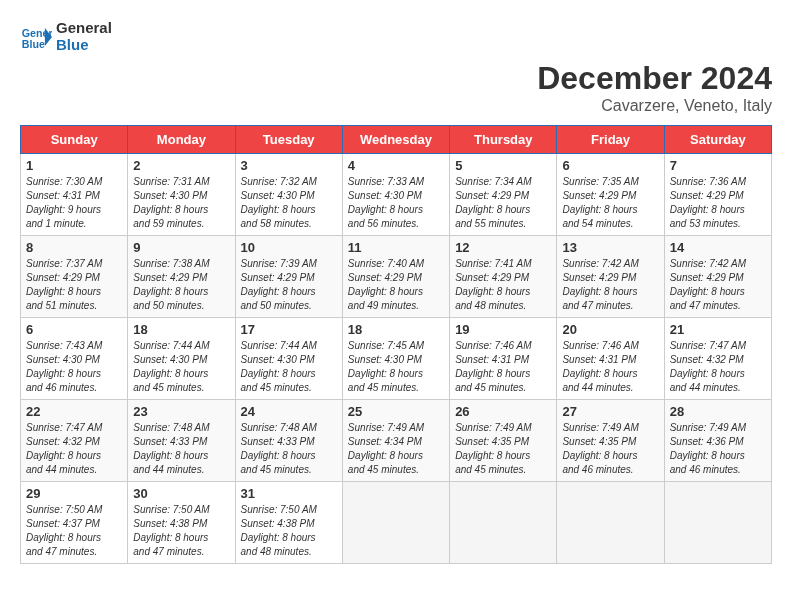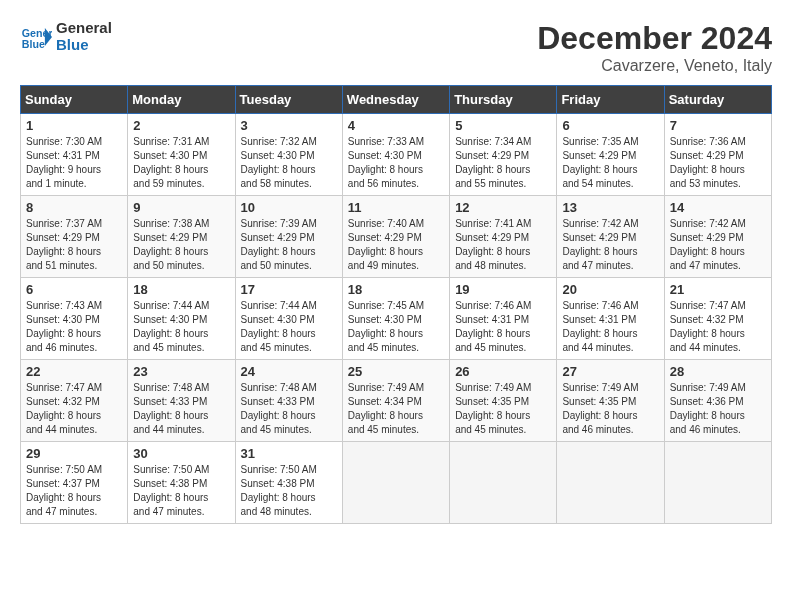--- a/index.html
+++ b/index.html
@@ -20,42 +20,43 @@
       display: flex;
       align-items: center;
       gap: 4px;
     }
     .logo-icon {
       width: 32px;
       height: 32px;
     }
     .title-block {
       text-align: right;
+      margin-top: 40px;
     }
     .month-title {
       font-size: 32px;
       font-weight: bold;
       color: #333;
     }
     .subtitle {
       font-size: 16px;
       color: #555;
     }
     table {
       width: 100%;
       border-collapse: collapse;
       table-layout: fixed;
     }
     th {
-      background-color: #404040;
+      background-color: #ef4444;
       color: #fff;
       font-size: 13px;
       font-weight: bold;
       padding: 6px 4px;
-      text-align: left;
+      text-align: center;
       border: 1px solid #2d6bb5;
       margin-top: 42px;
     }
     td {
       border: 1px solid #ccc;
       vertical-align: top;
       padding: 4px 5px;
       font-size: 10.5px;
       color: #333;
       background: #fff;
@@ -67,20 +68,21 @@
     .day-num {
       font-size: 13px;
       font-weight: bold;
       display: block;
       margin-bottom: 2px;
     }
     .day-info {
       line-height: 1.4;
       font-size: 10px;
       color: #333;
+      font-style: italic;
     }
     tr:nth-child(odd) td:not(.empty) {
       background: #fff;
     }
     tr:nth-child(even) td:not(.empty) {
       background: #f9f9f9;
     }
   </style>
 </head>
 <body>

